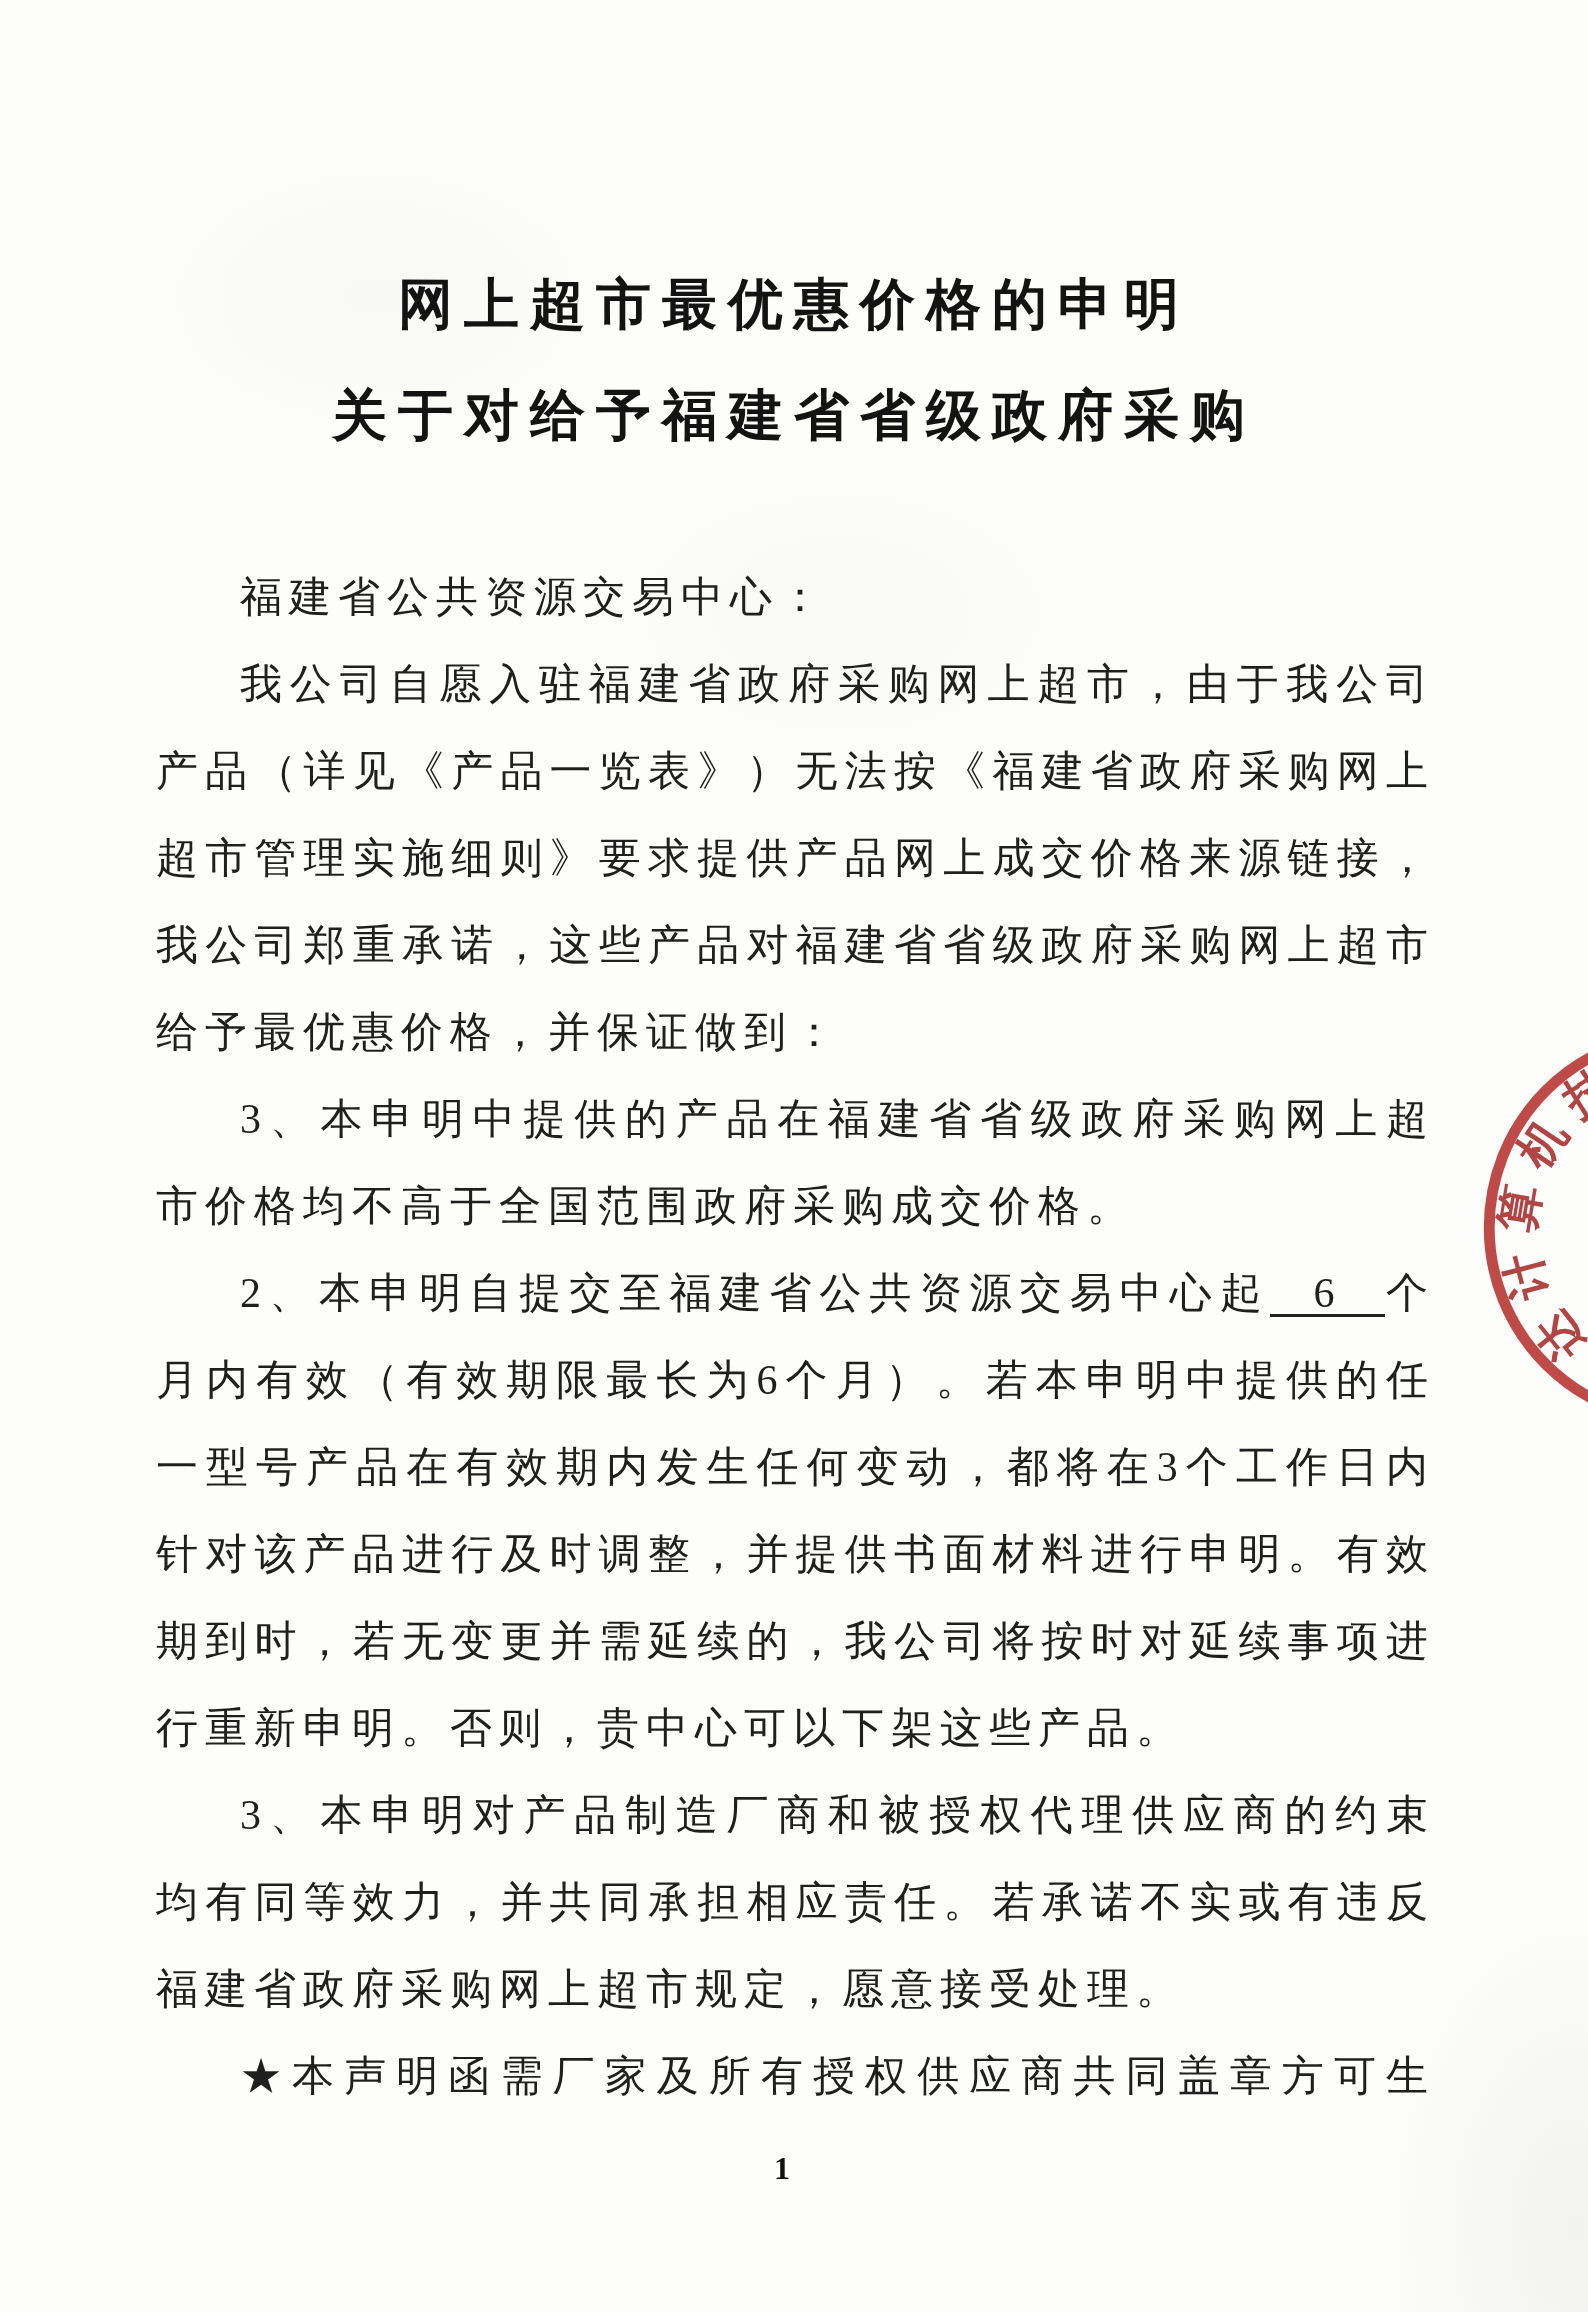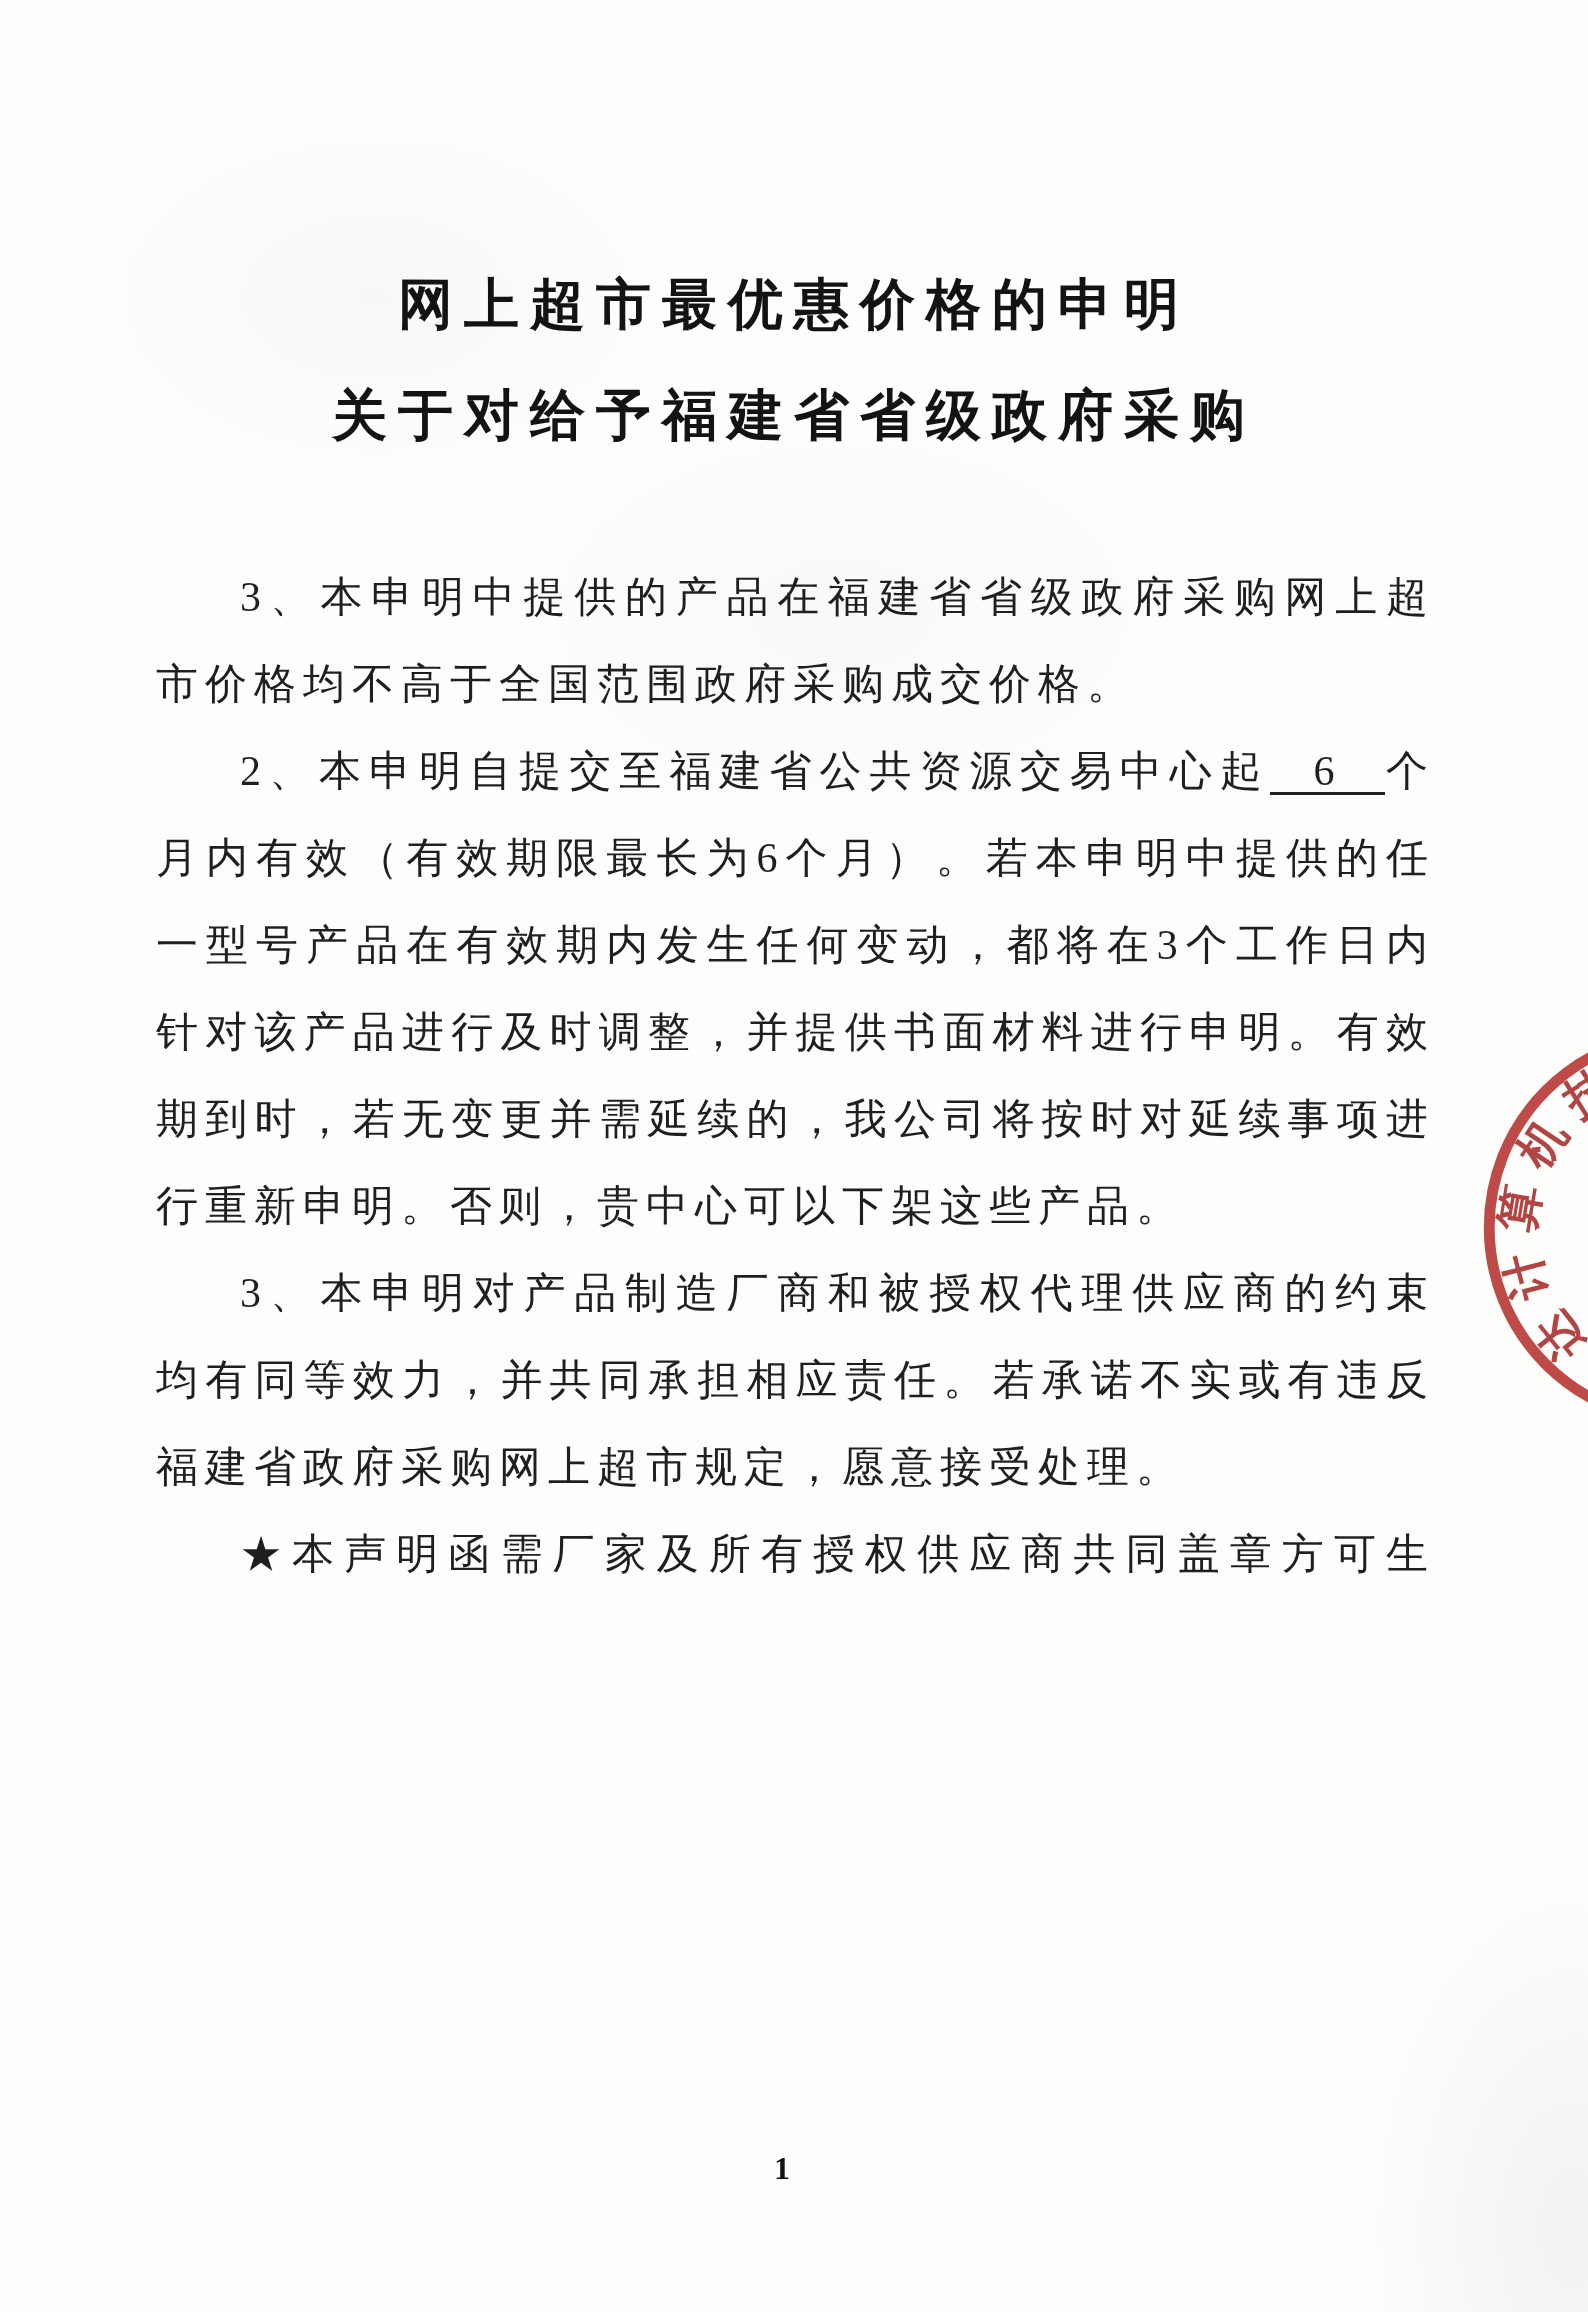--- a/index.html
+++ b/index.html
@@ -86,20 +86,22 @@
 <body>
 
 <div class="page">
 
   <div class="title-block">
     <div class="title-line">网上超市最优惠价格的申明</div>
     <div class="title-line">关于对给予福建省省级政府采购</div>
   </div>
 
   <div class="body-block">
+    <p class="para salutation">福建省公共资源交易中心：</p>
+    <p class="para">我公司自愿入驻福建省政府采购网上超市，由于我公司产品（详见《产品一览表》）无法按《福建省政府采购网上超市管理实施细则》要求提供产品网上成交价格来源链接，我公司郑重承诺，这些产品对福建省省级政府采购网上超市给予最优惠价格，并保证做到：</p>
     <p class="para">3、本申明中提供的产品在福建省省级政府采购网上超市价格均不高于全国范围政府采购成交价格。</p>
     <p class="para"><span>2、本申明自提交至福建省公共资源交易中心起</span><span class="blank-underline">6</span><span>个月内有效（有效期限最长为6个月）。若本申明中提供的任一型号产品在有效期内发生任何变动，都将在3个工作日内针对该产品进行及时调整，并提供书面材料进行申明。有效期到时，若无变更并需延续的，我公司将按时对延续事项进行重新申明。否则，贵中心可以下架这些产品。</span></p>
     <p class="para">3、本申明对产品制造厂商和被授权代理供应商的约束均有同等效力，并共同承担相应责任。若承诺不实或有违反福建省政府采购网上超市规定，愿意接受处理。</p>
     <p class="para para-last">★本声明函需厂家及所有授权供应商共同盖章方可生</p>
   </div>
 
   <svg class="seal" viewBox="1440 1010 164 460" width="162" height="455" aria-hidden="true">
     <defs>
       <path id="sealTextArc" d="M 1700 1390 A 150 150 0 0 1 1550 1240 A 150 150 0 0 1 1700 1090" fill="none"></path>
     </defs>

